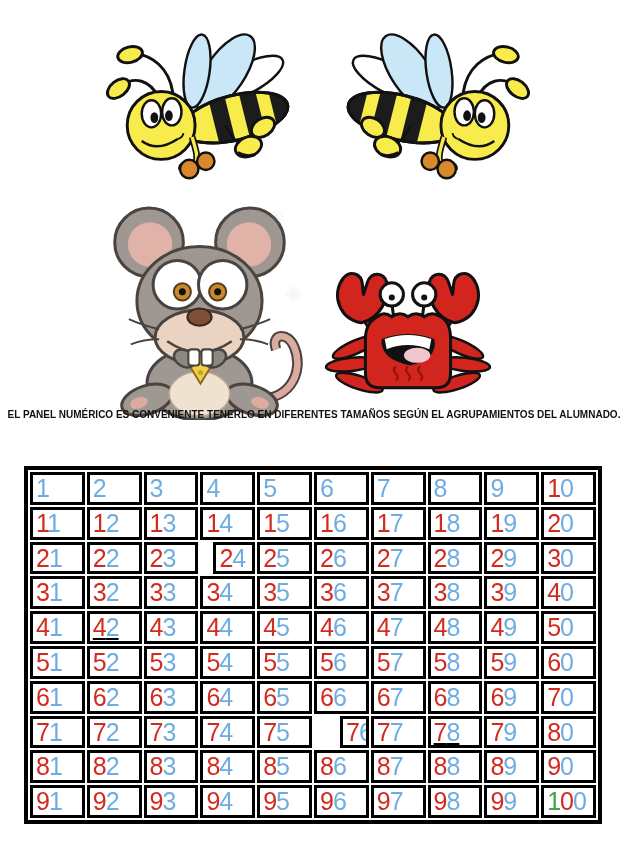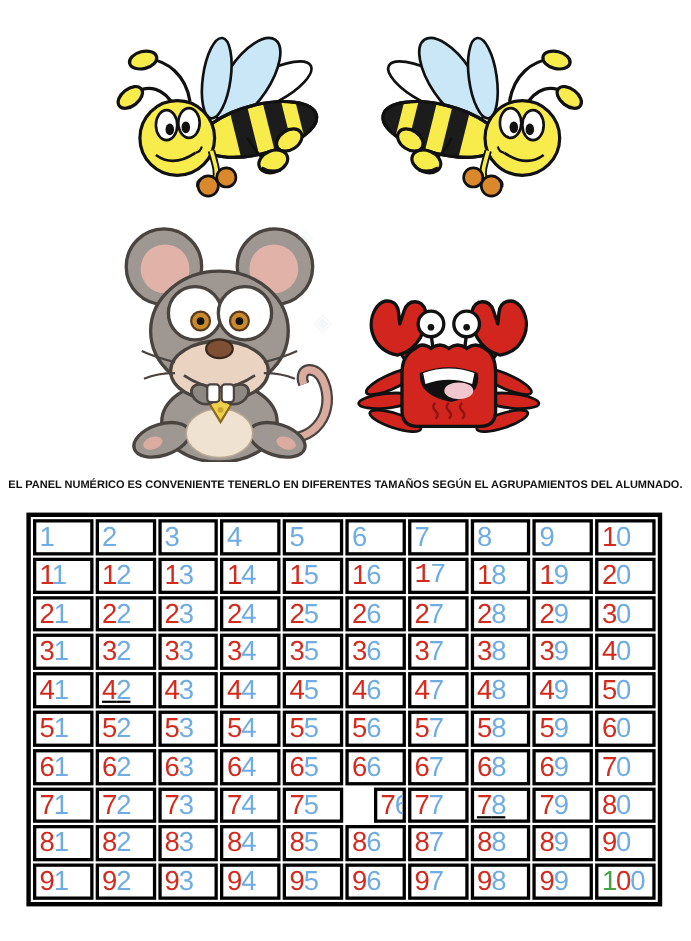--- a/index.html
+++ b/index.html
@@ -11,21 +11,21 @@
   .bee-left{left:101px;top:26px;width:194px;height:160px;}
   .bee-right{left:341px;top:26px;width:194px;height:160px;}
   .bee-right svg{transform:scaleX(-1);}
   .mouse{left:96px;top:196px;width:208px;height:224px;}
   .crab{left:320px;top:260px;width:176px;height:152px;}
   .watermark{
     position:absolute;color:#9aa4b2;opacity:0.10;font-size:22px;
     pointer-events:none;
   }
   .caption{
-    position:absolute;top:436px;left:0;width:628px;text-align:center;
+    position:absolute;top:409px;left:0;width:628px;text-align:center;
     font-size:10px;font-weight:bold;color:#111;letter-spacing:0px;
   }
   .panel{
     position:absolute;left:24px;top:466px;width:578px;height:358px;
     box-sizing:border-box;border:4px solid #000;padding:2px;background:#fff;
   }
   .grid{
     display:grid;width:100%;height:100%;
     grid-template-columns:repeat(10,1fr);
     grid-template-rows:repeat(10,1fr);
@@ -202,28 +202,28 @@
       <div class="cell" style="background: rgb(255, 255, 255); border-color: rgb(0, 0, 0);"><span style="color: rgb(111, 172, 226);">7</span></div>
       <div class="cell" style="background: rgb(255, 255, 255); border-color: rgb(0, 0, 0);"><span style="color: rgb(111, 172, 226);">8</span></div>
       <div class="cell" style="background: rgb(255, 255, 255); border-color: rgb(0, 0, 0);"><span style="color: rgb(111, 172, 226);">9</span></div>
       <div class="cell" style="background: rgb(255, 255, 255); border-color: rgb(0, 0, 0);"><span style="color: rgb(211, 42, 30);">1</span><span style="color: rgb(111, 172, 226);">0</span></div>
       <div class="cell" style="background: rgb(255, 255, 255); border-color: rgb(0, 0, 0);"><span style="color: rgb(211, 42, 30);">1</span><span style="color: rgb(111, 172, 226);">1</span></div>
       <div class="cell" style="background: rgb(255, 255, 255); border-color: rgb(0, 0, 0);"><span style="color: rgb(211, 42, 30);">1</span><span style="color: rgb(111, 172, 226);">2</span></div>
       <div class="cell" style="background: rgb(255, 255, 255); border-color: rgb(0, 0, 0);"><span style="color: rgb(211, 42, 30);">1</span><span style="color: rgb(111, 172, 226);">3</span></div>
       <div class="cell" style="background: rgb(255, 255, 255); border-color: rgb(0, 0, 0);"><span style="color: rgb(211, 42, 30);">1</span><span style="color: rgb(111, 172, 226);">4</span></div>
       <div class="cell" style="background: rgb(255, 255, 255); border-color: rgb(0, 0, 0);"><span style="color: rgb(211, 42, 30);">1</span><span style="color: rgb(111, 172, 226);">5</span></div>
       <div class="cell" style="background: rgb(255, 255, 255); border-color: rgb(0, 0, 0);"><span style="color: rgb(211, 42, 30);">1</span><span style="color: rgb(111, 172, 226);">6</span></div>
-      <div class="cell" style="background: rgb(255, 255, 255); border-color: rgb(0, 0, 0); font-family: Liberation Mono, monospace;"><span style="color: rgb(211, 42, 30);">1</span><span style="color: rgb(111, 172, 226);">7</span></div>
+      <div class="cell" style="background: rgb(255, 255, 255); border-color: rgb(0, 0, 0);"><span style="color: rgb(211, 42, 30);">1</span><span style="color: rgb(111, 172, 226);">7</span></div>
       <div class="cell" style="background: rgb(255, 255, 255); border-color: rgb(0, 0, 0);"><span style="color: rgb(211, 42, 30);">1</span><span style="color: rgb(111, 172, 226);">8</span></div>
       <div class="cell" style="background: rgb(255, 255, 255); border-color: rgb(0, 0, 0);"><span style="color: rgb(211, 42, 30);">1</span><span style="color: rgb(111, 172, 226);">9</span></div>
       <div class="cell" style="background: rgb(255, 255, 255); border-color: rgb(0, 0, 0);"><span style="color: rgb(211, 42, 30);">2</span><span style="color: rgb(111, 172, 226);">0</span></div>
       <div class="cell" style="background: rgb(255, 255, 255); border-color: rgb(0, 0, 0);"><span style="color: rgb(211, 42, 30);">2</span><span style="color: rgb(111, 172, 226);">1</span></div>
       <div class="cell" style="background: rgb(255, 255, 255); border-color: rgb(0, 0, 0);"><span style="color: rgb(211, 42, 30);">2</span><span style="color: rgb(111, 172, 226);">2</span></div>
       <div class="cell" style="background: rgb(255, 255, 255); border-color: rgb(0, 0, 0);"><span style="color: rgb(211, 42, 30);">2</span><span style="color: rgb(111, 172, 226);">3</span></div>
-      <div class="cell" style="background: rgb(255, 255, 255); border-color: rgb(0, 0, 0);"><span style="color: rgb(211, 42, 30);">2</span><span style="color: rgb(111, 172, 226);">4</span></div>
+      <div class="cell" style="background: rgb(255, 255, 255); border-color: rgb(0, 0, 0); margin-left: 13px;"><span style="color: rgb(211, 42, 30);">2</span><span style="color: rgb(111, 172, 226);">4</span></div>
       <div class="cell" style="background: rgb(255, 255, 255); border-color: rgb(0, 0, 0);"><span style="color: rgb(211, 42, 30);">2</span><span style="color: rgb(111, 172, 226);">5</span></div>
       <div class="cell" style="background: rgb(255, 255, 255); border-color: rgb(0, 0, 0);"><span style="color: rgb(211, 42, 30);">2</span><span style="color: rgb(111, 172, 226);">6</span></div>
       <div class="cell" style="background: rgb(255, 255, 255); border-color: rgb(0, 0, 0);"><span style="color: rgb(211, 42, 30);">2</span><span style="color: rgb(111, 172, 226);">7</span></div>
       <div class="cell" style="background: rgb(255, 255, 255); border-color: rgb(0, 0, 0);"><span style="color: rgb(211, 42, 30);">2</span><span style="color: rgb(111, 172, 226);">8</span></div>
       <div class="cell" style="background: rgb(255, 255, 255); border-color: rgb(0, 0, 0);"><span style="color: rgb(211, 42, 30);">2</span><span style="color: rgb(111, 172, 226);">9</span></div>
       <div class="cell" style="background: rgb(255, 255, 255); border-color: rgb(0, 0, 0);"><span style="color: rgb(211, 42, 30);">3</span><span style="color: rgb(111, 172, 226);">0</span></div>
       <div class="cell" style="background: rgb(255, 255, 255); border-color: rgb(0, 0, 0);"><span style="color: rgb(211, 42, 30);">3</span><span style="color: rgb(111, 172, 226);">1</span></div>
       <div class="cell" style="background: rgb(255, 255, 255); border-color: rgb(0, 0, 0);"><span style="color: rgb(211, 42, 30);">3</span><span style="color: rgb(111, 172, 226);">2</span></div>
       <div class="cell" style="background: rgb(255, 255, 255); border-color: rgb(0, 0, 0);"><span style="color: rgb(211, 42, 30);">3</span><span style="color: rgb(111, 172, 226);">3</span></div>
       <div class="cell" style="background: rgb(255, 255, 255); border-color: rgb(0, 0, 0);"><span style="color: rgb(211, 42, 30);">3</span><span style="color: rgb(111, 172, 226);">4</span></div>

